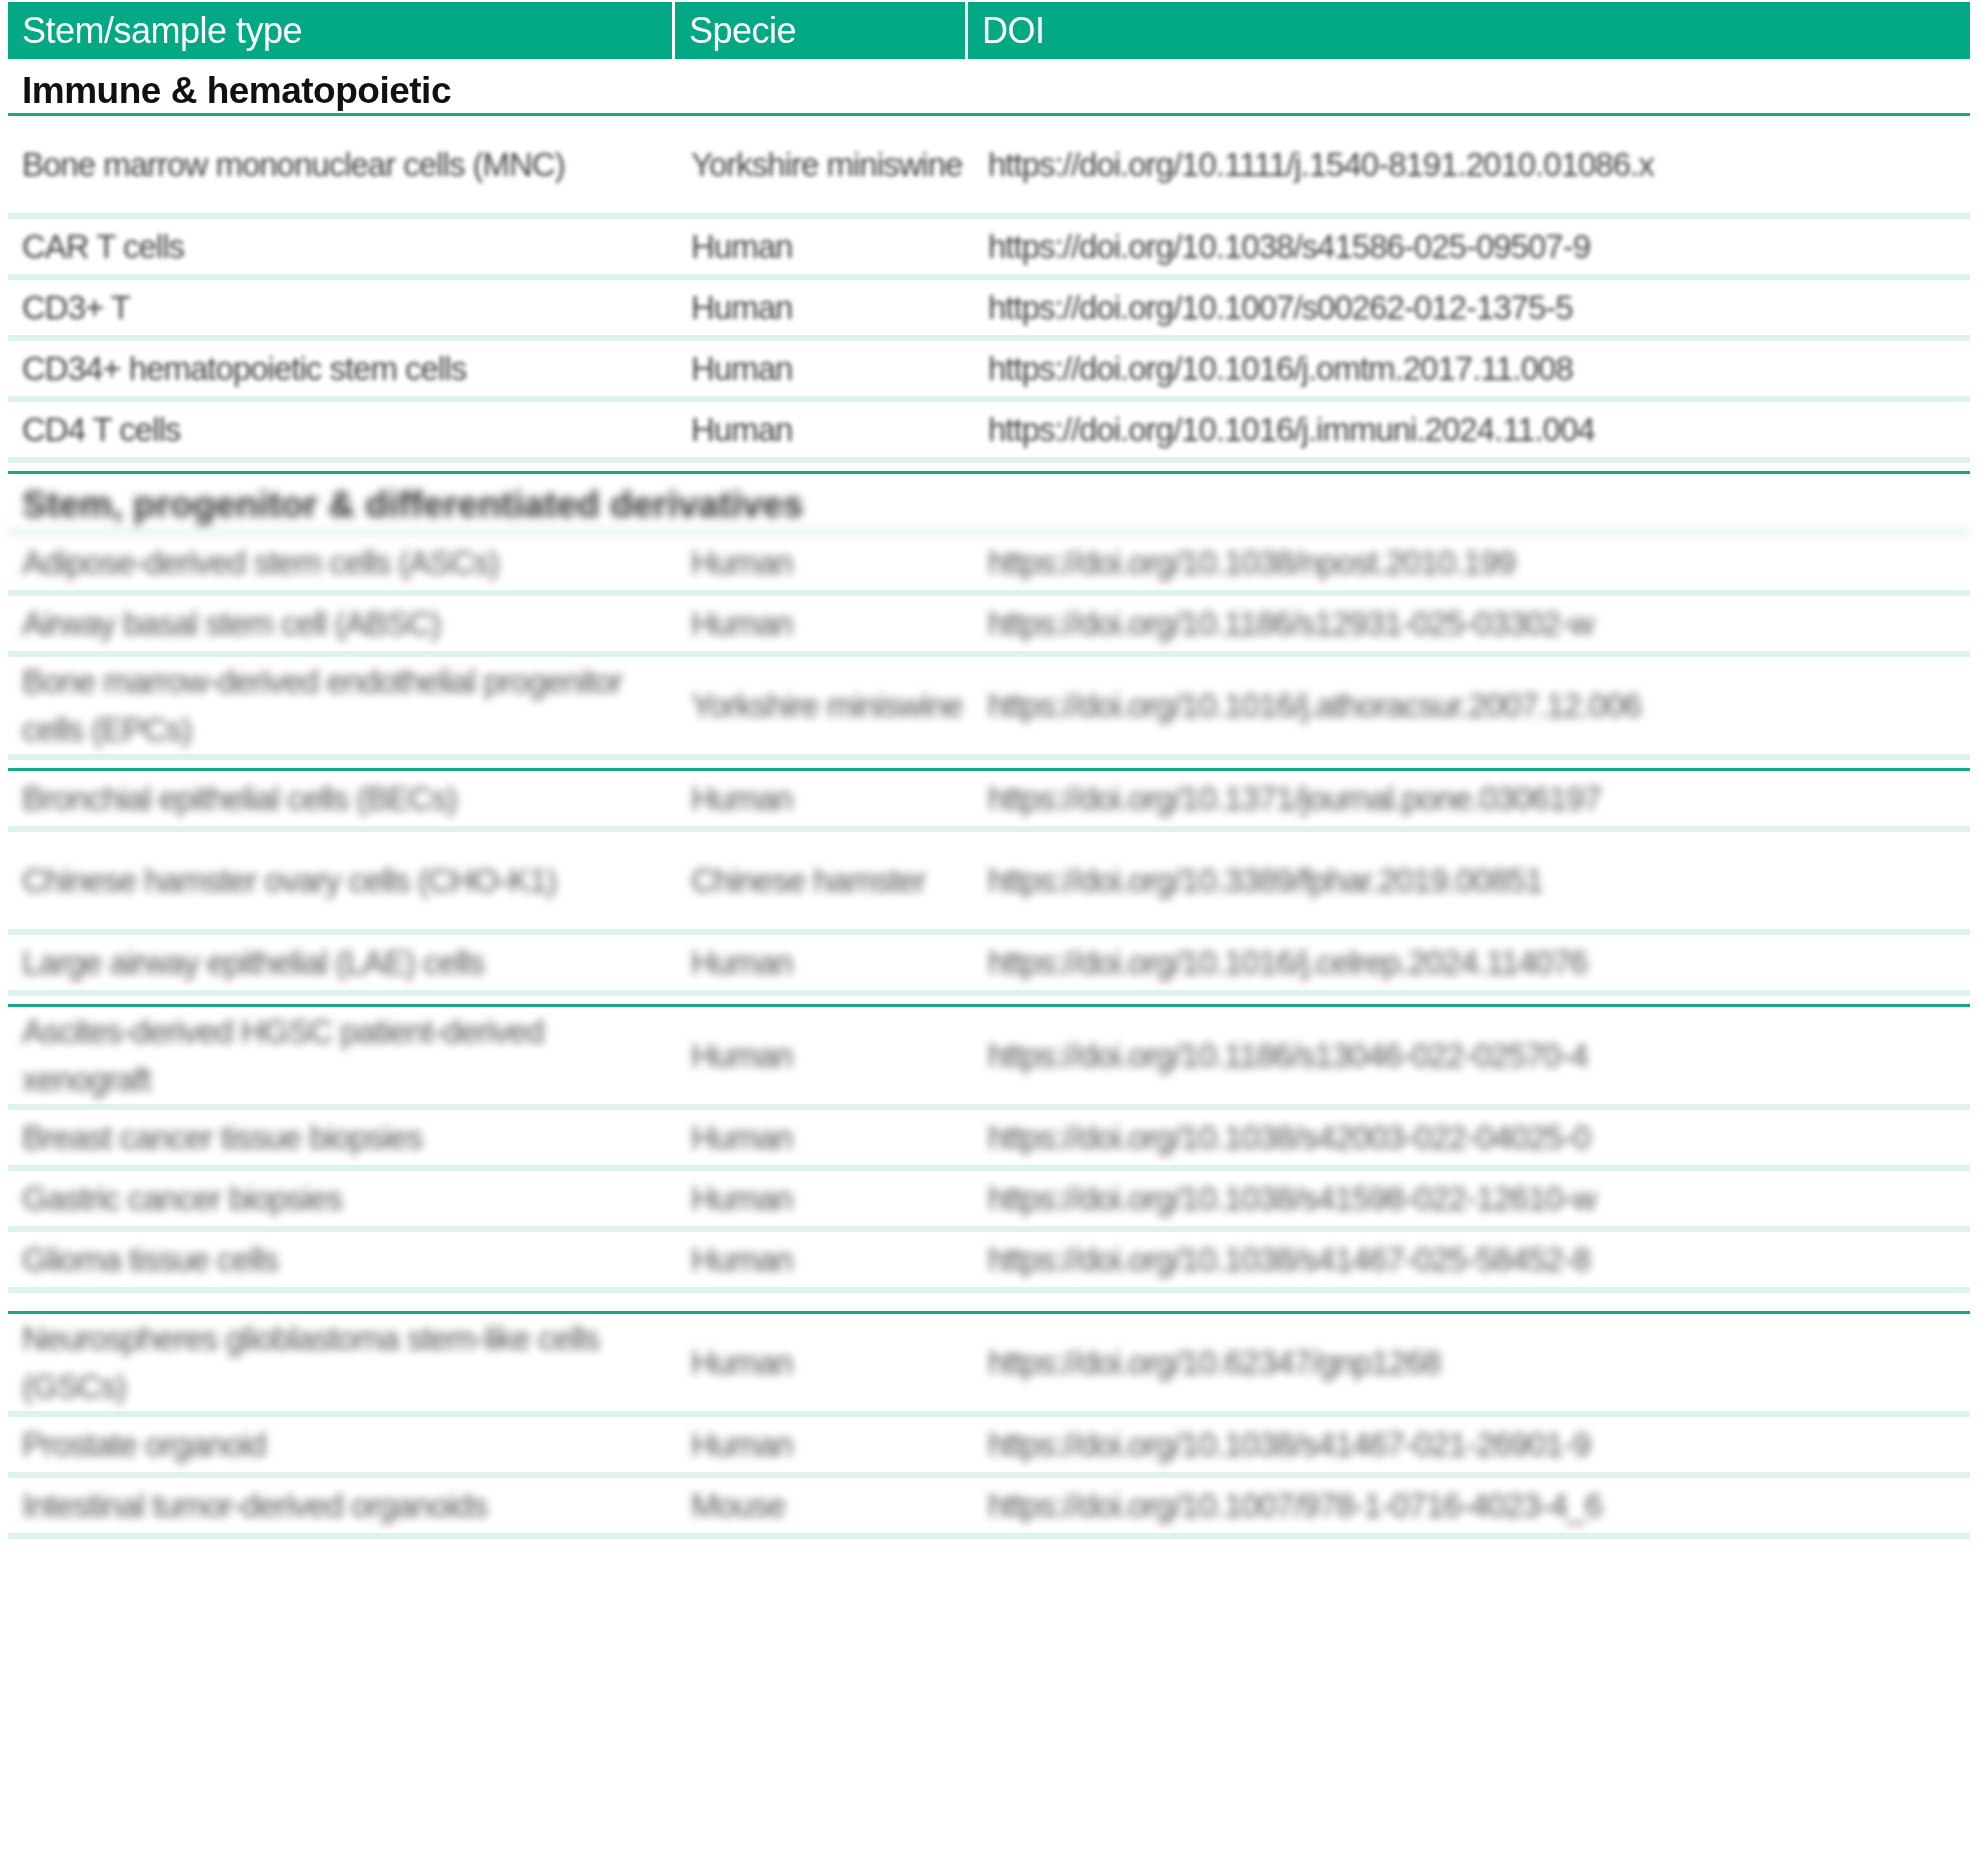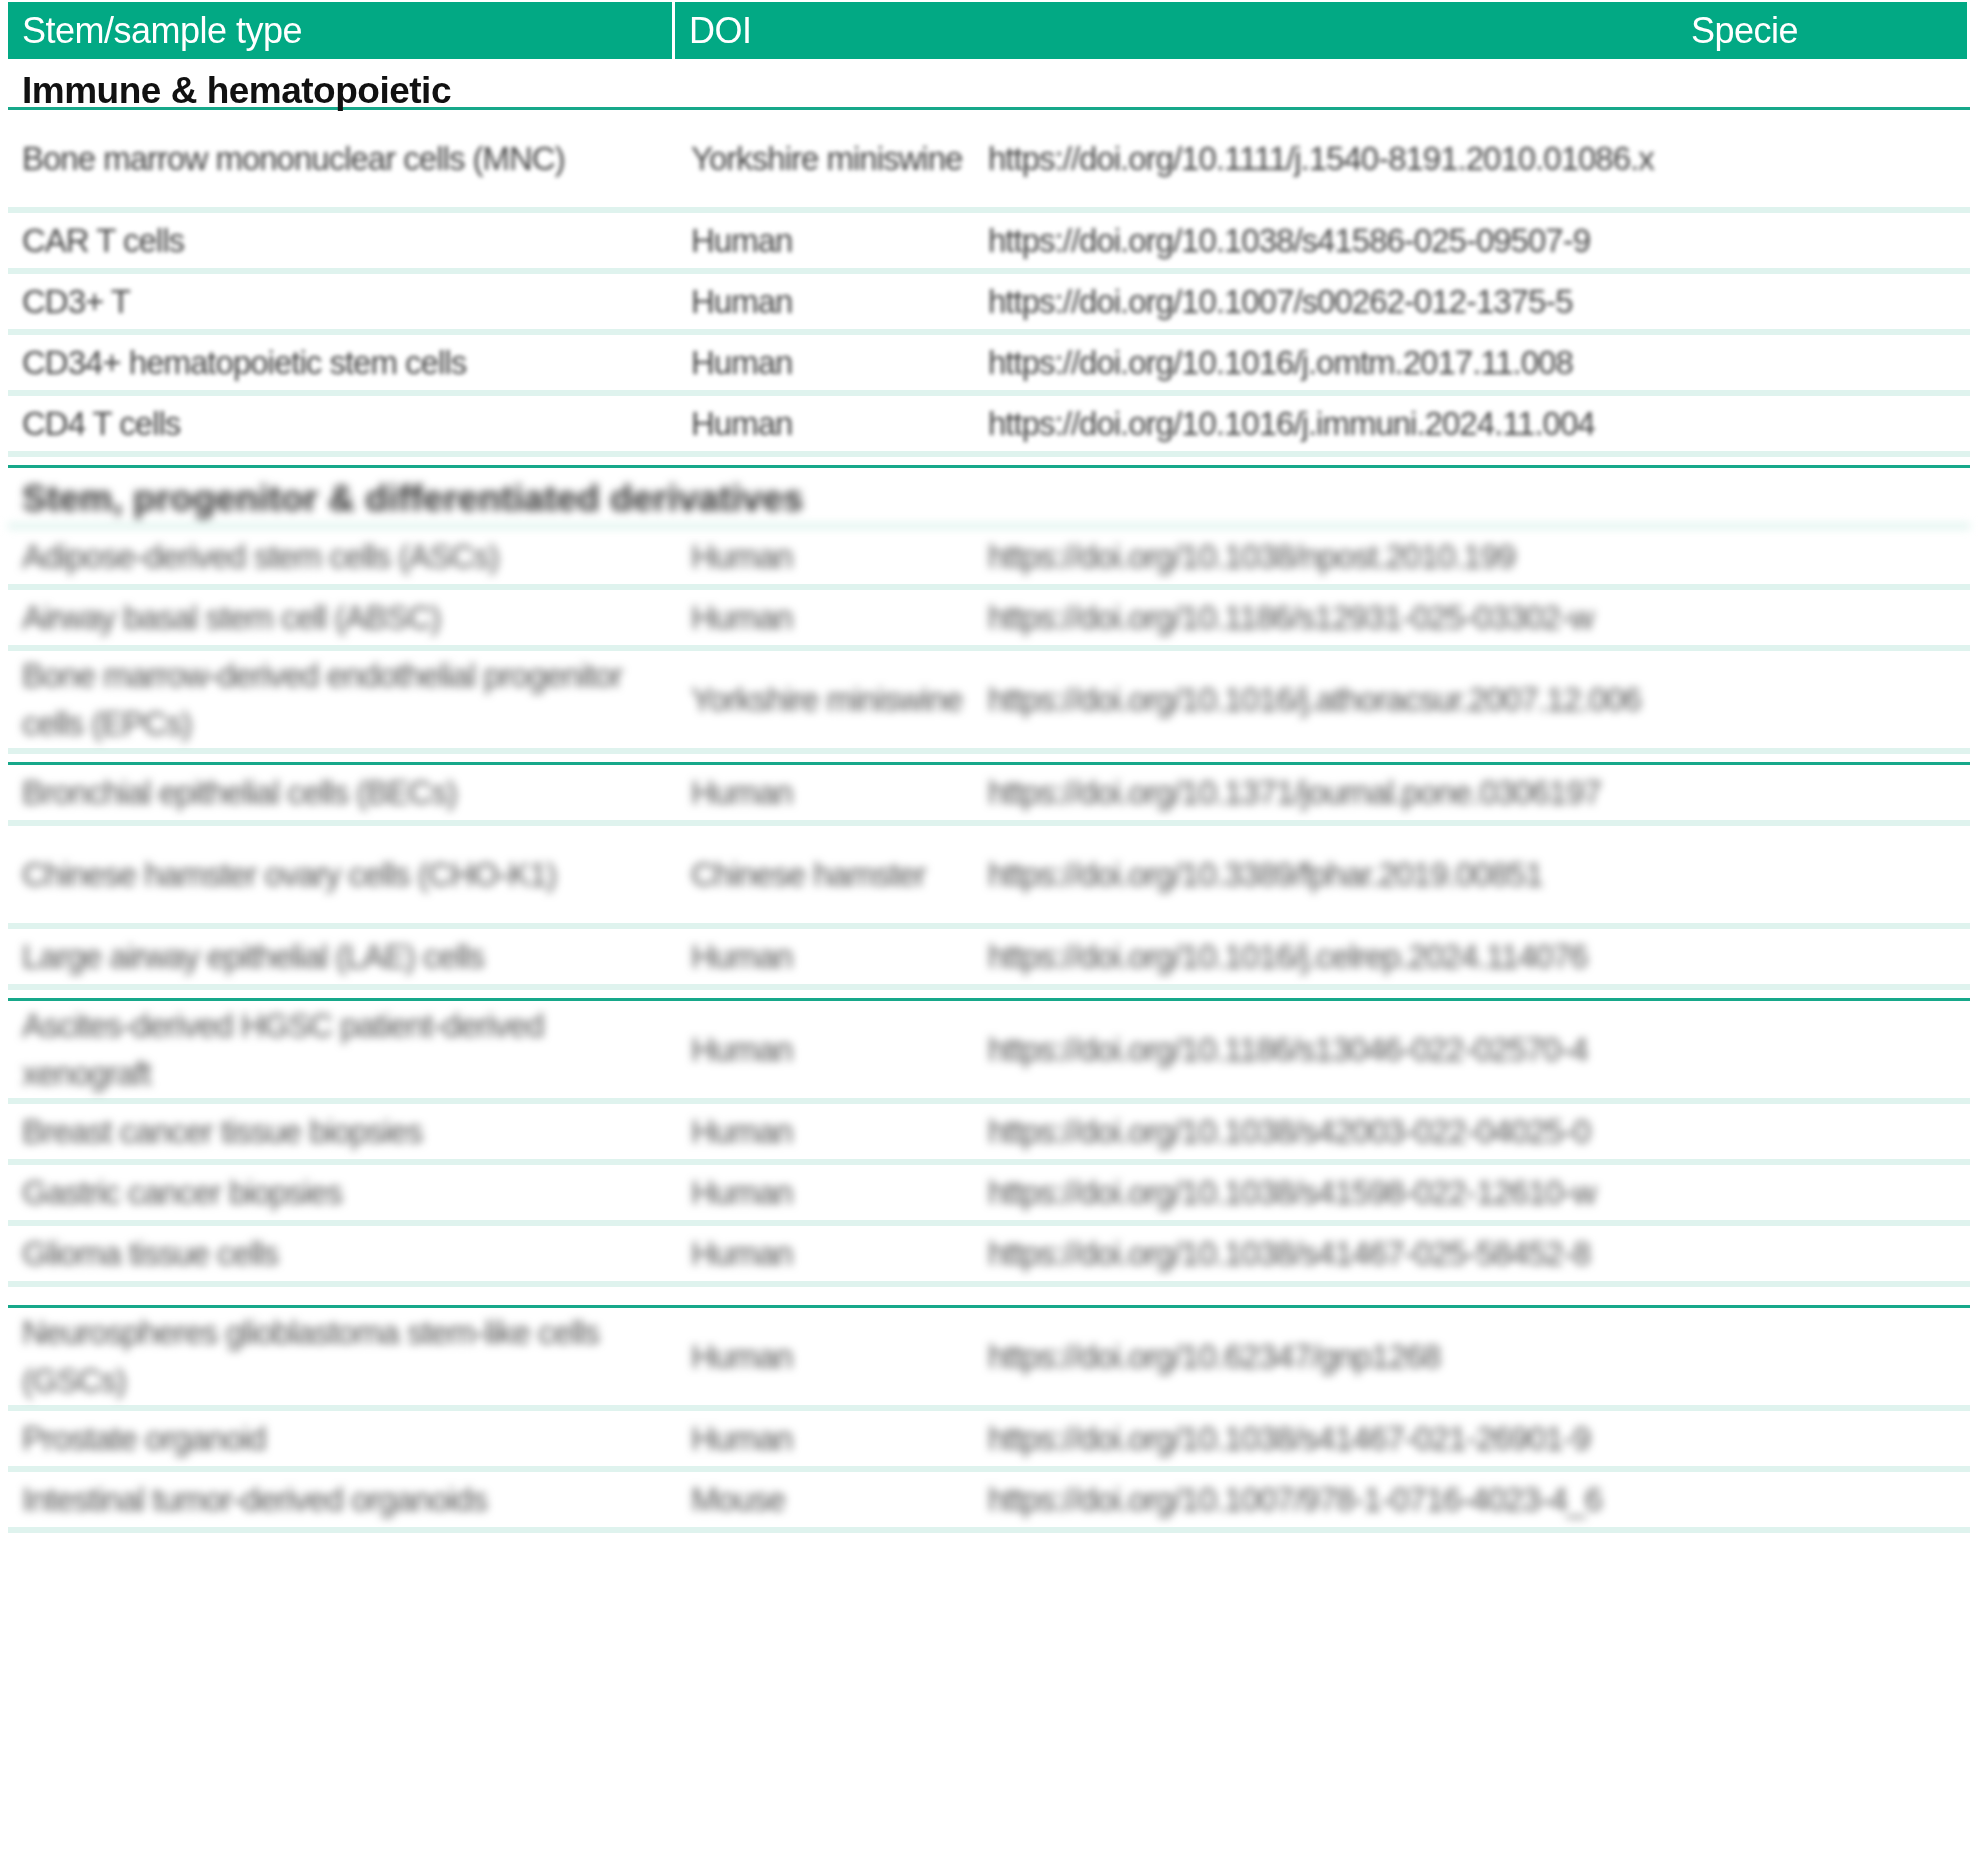--- a/index.html
+++ b/index.html
@@ -5,21 +5,21 @@
   html, body { margin: 0; padding: 0; background: #ffffff; }
   body { width: 1980px; height: 1872px; overflow: hidden; font-family: "Liberation Sans", sans-serif; position: relative; }
   .table { position: absolute; left: 8px; top: 2px; width: 1962px; }
 
   .header { display: flex; height: 57px; background: #02a984; color: #ffffff; }
   .hcell { font-size: 36px; line-height: 57px; padding-left: 14px; box-sizing: border-box; letter-spacing: -0.5px; }
   .hcell.c1 { width: 667px; border-right: 3px solid #ffffff; }
   .hcell.c2 { width: 293px; border-right: 3px solid #ffffff; }
   .hcell.c3 { flex: 1; }
 
-  .section-title { font-size: 37px; font-weight: bold; color: #111111; padding-left: 14px; box-sizing: border-box; height: 51px; line-height: 63px; border-bottom: 3px solid #17a88a; letter-spacing: -0.5px; }
+  .section-title { font-size: 37px; font-weight: bold; color: #111111; padding-left: 14px; box-sizing: border-box; height: 57px; line-height: 63px; border-bottom: 3px solid #17a88a; letter-spacing: -0.5px; }
   .section-gap { border-top: 3px solid #17a88a; margin-top: 8px; }
 
   .row { display: flex; align-items: center; border-bottom: 6px solid #dff3ee; box-sizing: border-box; }
   .row .c1 { width: 669px; padding-left: 14px; box-sizing: border-box; }
   .row .c2 { width: 293px; padding-left: 14px; box-sizing: border-box; }
   .row .c3 { flex: 1; padding-left: 18px; box-sizing: border-box; }
   .cell { font-size: 33px; line-height: 48px; color: #3b3b3b; letter-spacing: -1px; }
   .row.single { height: 61px; }
   .row.double { height: 103px; }
 
@@ -27,22 +27,22 @@
   .blur2 { filter: blur(4px); color: #555; }
   .blurtitle { filter: blur(4px); font-weight: bold; color: #333; font-size: 37px; padding-left: 14px; height: 61px; line-height: 61px; border-bottom: 6px solid #dff3ee; box-sizing: border-box; }
 </style>
 </head>
 <body>
 
 <div class="table">
 
   <div class="header">
     <div class="hcell c1">Stem/sample type</div>
+    <div class="hcell c2">Specie</div>
     <div class="hcell c3">DOI</div>
-    <div class="hcell c2">Specie</div>
   </div>
 
   <div class="section-title">Immune &amp; hematopoietic</div>
   <div class="row double">
     <div class="cell c1 blur1">Bone marrow mononuclear cells (MNC)</div>
     <div class="cell c2 blur1">Yorkshire miniswine</div>
     <div class="cell c3 blur1">https://doi.org/10.1111/j.1540-8191.2010.01086.x</div>
   </div>
   <div class="row single">
     <div class="cell c1 blur1">CAR T cells</div>

